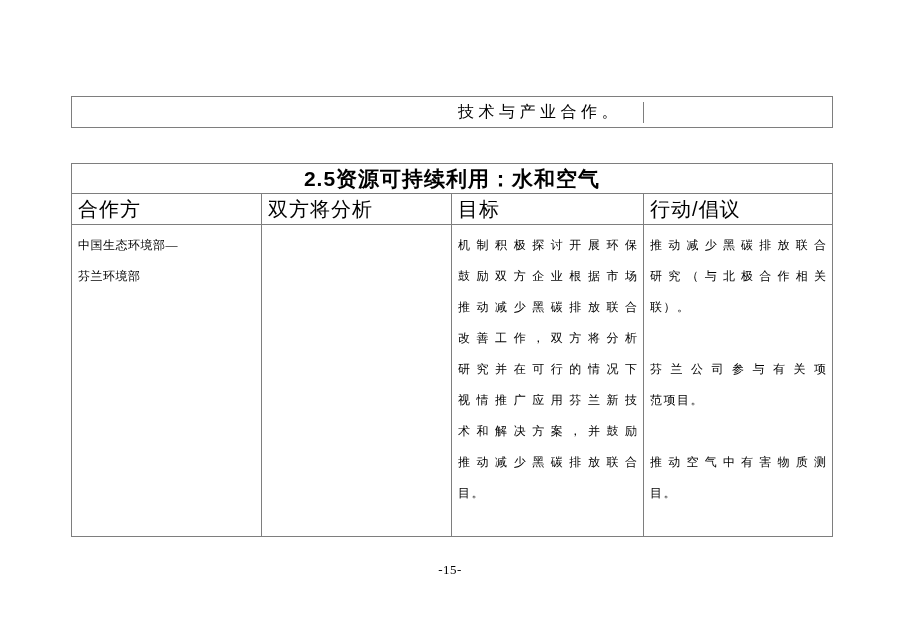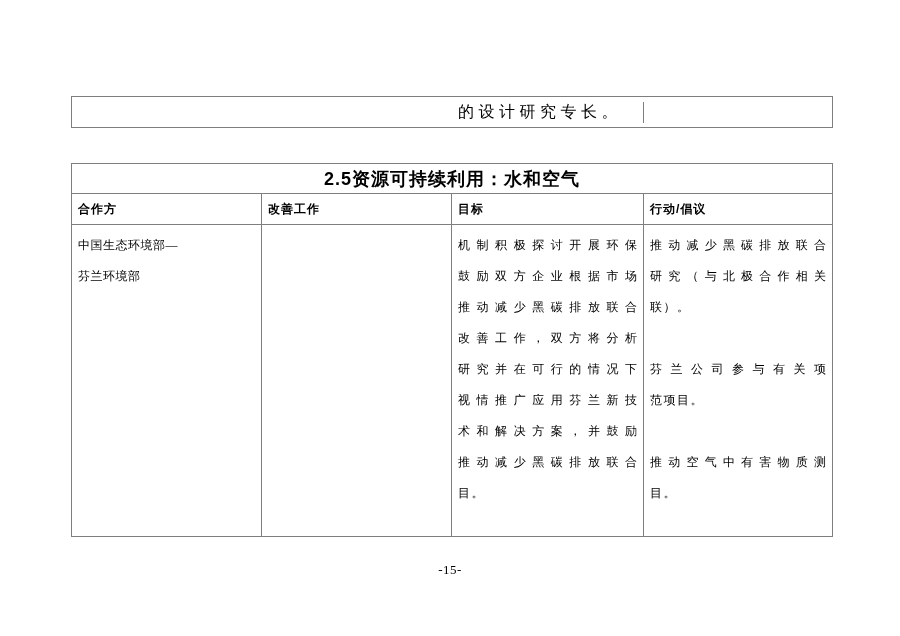--- a/index.html
+++ b/index.html
@@ -58,33 +58,33 @@
     white-space: nowrap;
   }
 
   .title-row {
     height: 29px;
     border-bottom: 1px solid #7e7e7e;
     justify-content: center;
     align-items: center;
     font-family: "Liberation Sans", sans-serif;
     font-weight: bold;
-    font-size: 18px;
+    font-size: 21px;
     letter-spacing: 1px;
   }
   .header-row {
     height: 30px;
     border-bottom: 1px solid #7e7e7e;
   }
   .header-row .cell {
     display: flex;
     align-items: center;
     font-family: "Liberation Sans", sans-serif;
-    font-weight: bold;
-    font-size: 12px;
+    font-weight: normal;
+    font-size: 20px;
     letter-spacing: 1px;
   }
   .body-row {
     height: 311px;
   }
   .body-row .cell {
     padding-top: 5px;
     font-size: 12px;
   }
   .line {
@@ -116,32 +116,32 @@
 </style>
 </head>
 <body>
 
 <div class="page">
 
   <div class="tbl tbl-fragment">
     <div class="row frag-row">
       <div class="cell c1"></div>
       <div class="cell c2"></div>
-      <div class="cell c3 spread">的设计研究专长。</div>
+      <div class="cell c3 spread">技术与产业合作。</div>
       <div class="cell c4"></div>
     </div>
   </div>
 
   <div class="tbl tbl-main">
     <div class="row title-row">
       <div>2.5资源可持续利用：水和空气</div>
     </div>
     <div class="row header-row">
       <div class="cell c1">合作方</div>
-      <div class="cell c2">改善工作</div>
+      <div class="cell c2">双方将分析</div>
       <div class="cell c3">目标</div>
       <div class="cell c4">行动/倡议</div>
     </div>
     <div class="row body-row">
       <div class="cell c1 cell-partner">
           <div class="line">中国生态环境部—</div>
           <div class="line">芬兰环境部</div>
         </div>
       <div class="cell c2"></div>
       <div class="cell c3 cell-just">

